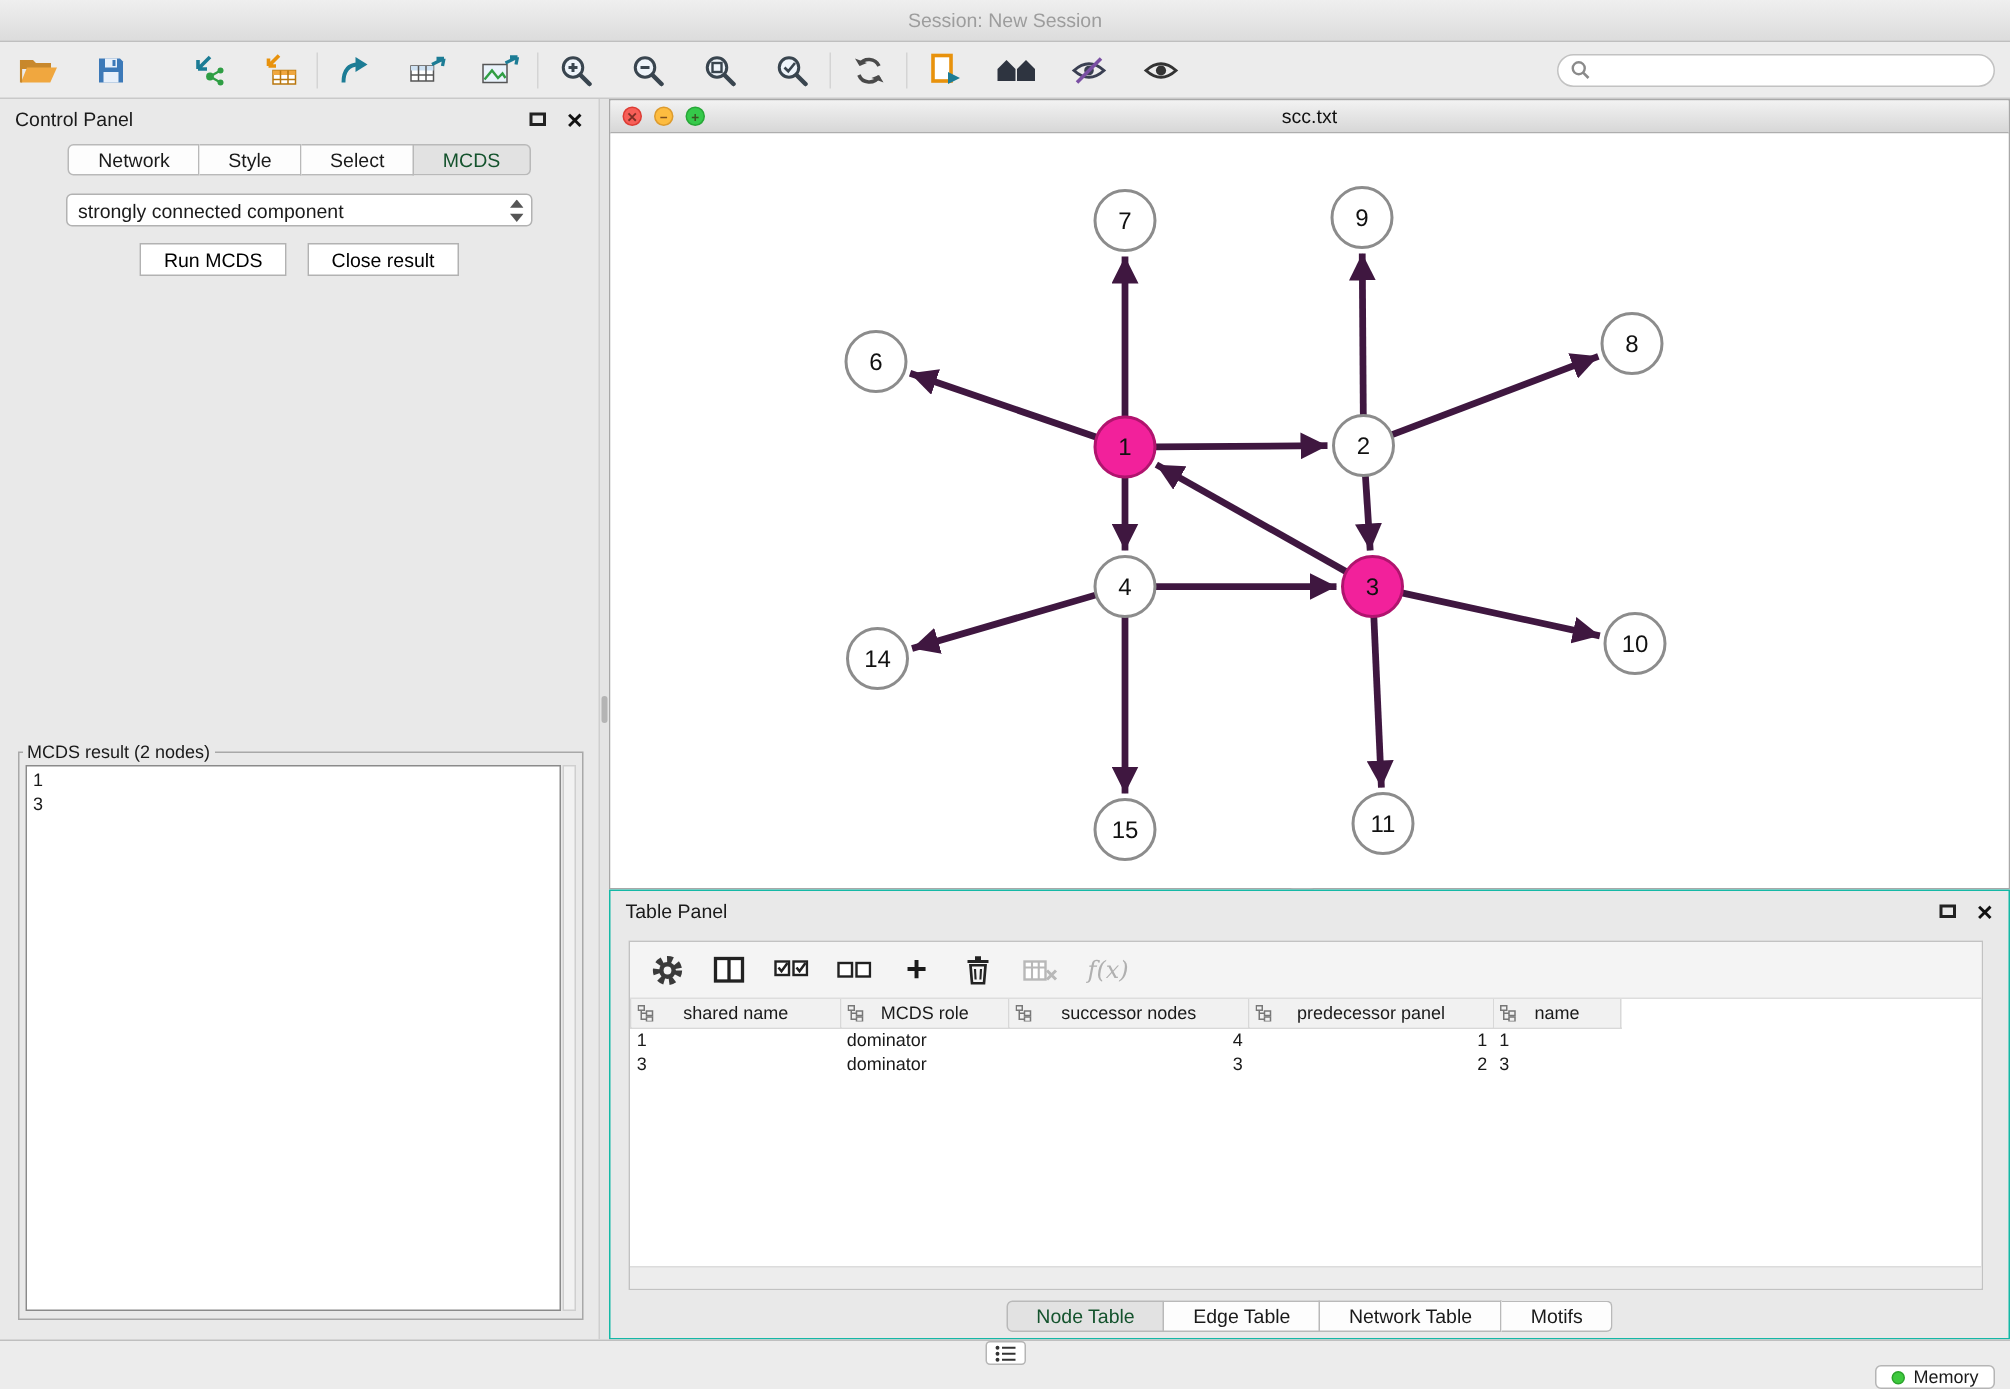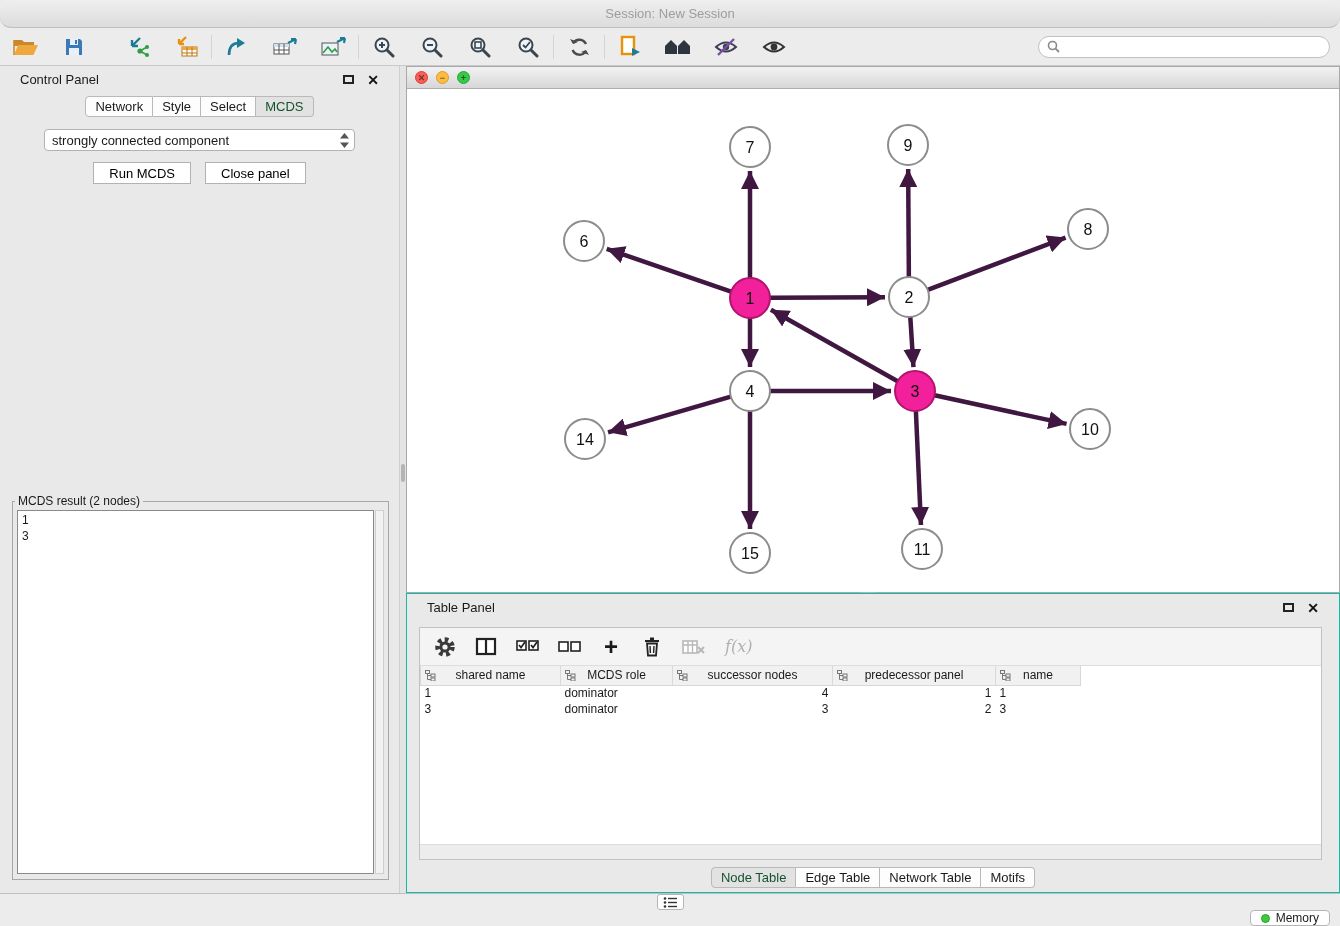--- a/index.html
+++ b/index.html
@@ -2,41 +2,41 @@
 <html><head>
 <meta charset="utf-8">
 <style>
   * { margin:0; padding:0; box-sizing:border-box; }
   html,body { width:1340px; height:926px; overflow:hidden;
     font-family:"Liberation Sans", sans-serif; background:#ececec; color:#1a1a1a; }
 
   
   .titlebar { position:absolute; top:0; left:0; width:1340px; height:28px;
     background:linear-gradient(#efefef,#dcdcdc); border-bottom:1px solid #bfbfbf;
-    text-align:center; line-height:27px; font-size:13px; color:#9d9d9d;border-radius:11px; }
+    text-align:center; line-height:27px; font-size:13px; color:#9d9d9d; }
 
   
   .toolbar { position:absolute; top:28px; left:0; width:1340px; height:38px;
     background:#ececec; border-bottom:1px solid #c9c9c9; display:flex; align-items:center; padding:0 10px; }
   .tb-btn { width:32px; height:30px; display:flex; align-items:center; justify-content:center; border-radius:4px; }
   .tb-gap { width:16px; }
   .tb-sep { width:1px; height:24px; background:#d4d4d4; margin:0 9px; }
   .search-box { margin-left:auto; width:292px; height:22px; background:#fff; border:1px solid #c2c2c2;
     border-radius:12px; display:flex; align-items:center; padding:0 8px; }
   .search-box input { border:none; outline:none; flex:1; font-size:12px; background:transparent; margin-left:5px; }
 
   
   .control-panel { position:absolute; left:0; top:66px; width:400px; height:827px;
     background:#e9e9e9; border-right:1px solid #cfcfcf; }
-  .panel-header { height:27px; display:flex; align-items:center; padding:0 20px; font-size:13px; color:#1a1a1a; }
+  .panel-header { height:27px; display:flex; align-items:center; padding:0 10px; font-size:13px; color:#1a1a1a; }
   .panel-header .spacer { flex:1; }
   .float-icon { width:11px; height:9px; border:2px solid #222; margin-right:13px; }
   .close-x { font-size:14px; font-weight:bold; color:#111; line-height:1; }
   .seg-tabs { display:flex; justify-content:center; margin-top:3px; }
-  .seg-tab { height:21px; line-height:19px; padding:0 9px; font-size:13px; background:#fdfdfd;
+  .seg-tab { height:21px; line-height:19px; padding:0 19px; font-size:13px; background:#fdfdfd;
     border:1px solid #b9b9b9; border-left:none; color:#1a1a1a; }
   .seg-tab:first-child { border-left:1px solid #b9b9b9; border-radius:4px 0 0 4px; }
   .seg-tab:last-child { border-radius:0 4px 4px 0; }
   .seg-tab.selected { background:#e2e2e2; color:#14532d; }
   .opt-label { text-align:center; font-size:13px; margin-top:25px; }
   .criterion { width:311px; margin:12px auto 0; height:22px; background:#fff; border:1px solid #b2b2b2;
     border-radius:4px; display:flex; align-items:center; padding:0 2px 0 7px; font-size:13px; }
   .criterion .stepper { margin-left:auto; display:flex; align-items:center; padding:0 3px; }
   .cp-buttons { display:flex; justify-content:center; gap:14px; margin-top:11px; }
   .cp-btn { height:22px; padding:0 15px; background:#fff; border:1px solid #b2b2b2; border-radius:0;
@@ -267,36 +267,37 @@
     <span>strongly connected component</span>
     <span class="stepper">
       <svg width="9" height="15" viewBox="0 0 9 15">
           <path d="M4.5 0 L9 5.5 H0z" fill="#555"></path>
           <path d="M4.5 15 L9 9.5 H0z" fill="#555"></path>
         </svg>
     </span>
   </div>
   <div class="cp-buttons">
     <button class="cp-btn">Run MCDS</button>
-    <button class="cp-btn">Close panel</button>
+    <button class="cp-btn">Close result</button>
   </div>
   <fieldset class="result-group">
     <legend>MCDS result (2 nodes)</legend>
     <div class="result-text">1
 3</div>
     <div class="result-scroll"></div>
   </fieldset>
 </div>
 
 <div class="v-splitter">
   <div class="handle"></div>
 </div>
 
 <div class="network-window">
   <div class="nw-titlebar">
+    <div class="nw-title">scc.txt</div>
     <div class="traffic">
       <div class="light red">✕</div>
       <div class="light yellow">−</div>
       <div class="light green">+</div>
     </div>
   </div>
   <div class="nw-content">
     <svg id="net-svg" viewBox="0 0 932 503">
       <defs>
         <marker id="arrow" viewBox="0 0 10 10" refX="10" refY="5" markerWidth="4" markerHeight="4" orient="auto">

